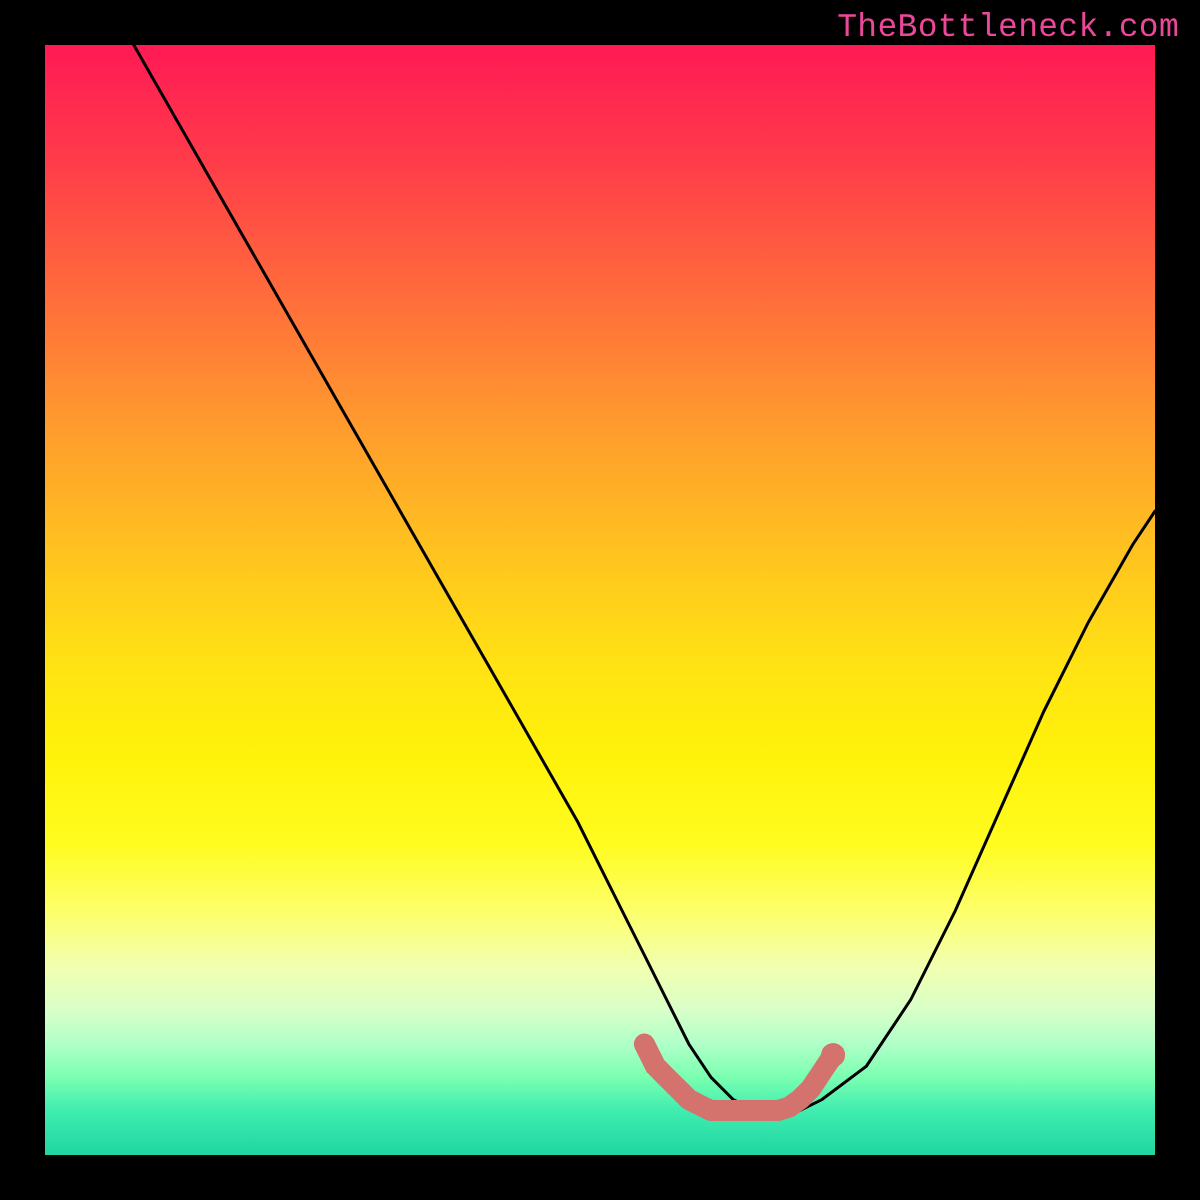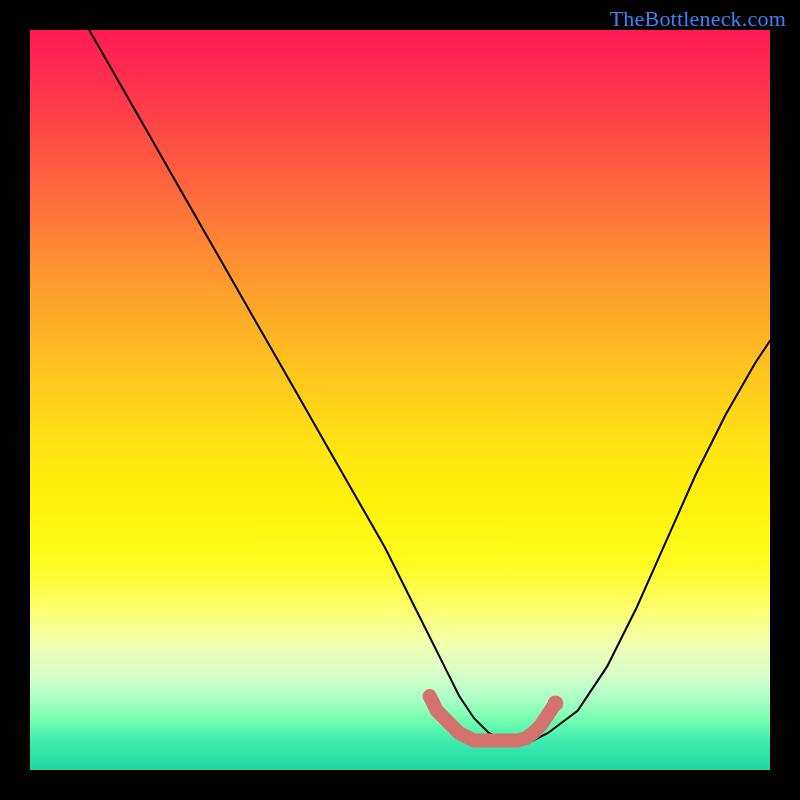--- a/index.html
+++ b/index.html
@@ -39,23 +39,23 @@
       #b0ffc8 90%,
       #7affb0 93%,
       #40ecb0 96%,
       #1fd6a0 100%
     );
   }
   .watermark {
     position: absolute;
     top: 6px;
     right: 14px;
-    font-family: Liberation Serif, serif;
+    font-family: Liberation Mono, monospace;
     font-size: 22px;
-    color: #3b82f6;
+    color: #ec4899;
     letter-spacing: 0.2px;
   }
   svg.curve-layer {
     position: absolute;
     top: 0;
     left: 0;
     width: 740px;
     height: 740px;
   }
 </style>

